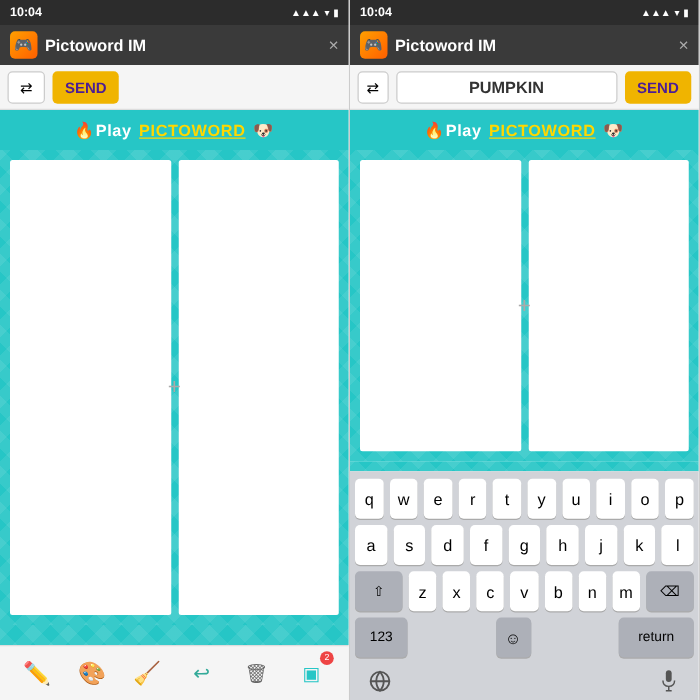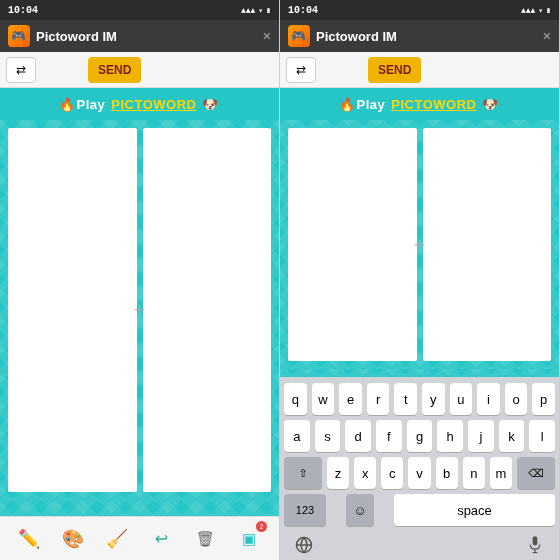--- a/index.html
+++ b/index.html
@@ -25,21 +25,20 @@
 
     
     .status-bar {
       background: #2c2c2c;
       height: 20px;
       display: flex;
       align-items: center;
       justify-content: space-between;
       padding: 0 8px;
       flex-shrink: 0;
-      font-family: Liberation Mono, monospace;
     }
     .status-bar-time {
       color: #fff;
       font-size: 10px;
       font-weight: 600;
     }
     .status-bar-icons {
       display: flex;
       gap: 3px;
       align-items: center;
@@ -118,23 +117,22 @@
       outline: none;
     }
     .send-btn {
       background: #f0b400;
       border: none;
       border-radius: 4px;
       height: 26px;
       padding: 0 10px;
       font-size: 12px;
       font-weight: 700;
-      color: #7f1d1d;
+      color: #4c1d95;
       cursor: pointer;
-      margin-left: 46px;
     }
 
     
     .play-banner {
       background: #26c6c6;
       height: 32px;
       display: flex;
       align-items: center;
       justify-content: center;
       font-size: 13px;
@@ -335,20 +333,21 @@
   </div>
 
   <div class="title-bar">
     <div class="title-bar-icon">🎮</div>
     <span class="title-bar-text">Pictoword IM</span>
     <span class="title-bar-close">×</span>
   </div>
 
   <div class="input-bar">
     <button class="shuffle-btn">⇄</button>
+    <input class="word-input" value="PUMPKIN" readonly="" style="">
     <button class="send-btn">SEND</button>
   </div>
 
   <div class="play-banner">
     <span>🔥</span>
     <span> Play </span>
     <span class="pictoword-text">PICTOWORD</span>
     <span>🐶</span>
   </div>
 
@@ -391,21 +390,21 @@
       <div class="kb-key">c</div>
       <div class="kb-key">v</div>
       <div class="kb-key">b</div>
       <div class="kb-key">n</div>
       <div class="kb-key">m</div>
       <div class="kb-key dark wide">⌫</div>
     </div>
     <div class="kb-row" style="justify-content:space-between; gap:20px;">
       <div class="kb-key dark" style="min-width:36px; max-width:42px; font-size:11px;">123</div>
       <div class="kb-key dark" style="min-width:26px; max-width:28px;">☺</div>
-      <div class="kb-key" style="flex:1; max-width:none; font-size:13px;">space</div>
+      <div class="kb-key dark" style="min-width:50px; max-width:60px; font-size:11px;">return</div>
     </div>
     <div style="display:flex; justify-content:space-between; padding: 3px 4px 0; align-items:center;">
       <div style="width:32px; height:22px; display:flex; align-items:center; justify-content:center; cursor:pointer;">
         <svg width="18" height="18" viewBox="0 0 24 24" fill="none" stroke="#555" stroke-width="2">
             <circle cx="12" cy="12" r="10"></circle>
             <line x1="2" y1="12" x2="22" y2="12"></line>
             <path d="M12 2a15.3 15.3 0 0 1 4 10 15.3 15.3 0 0 1-4 10 15.3 15.3 0 0 1-4-10 15.3 15.3 0 0 1 4-10z"></path>
           </svg>
       </div>
       <div style="width:32px; height:22px; display:flex; align-items:center; justify-content:center; cursor:pointer;">

